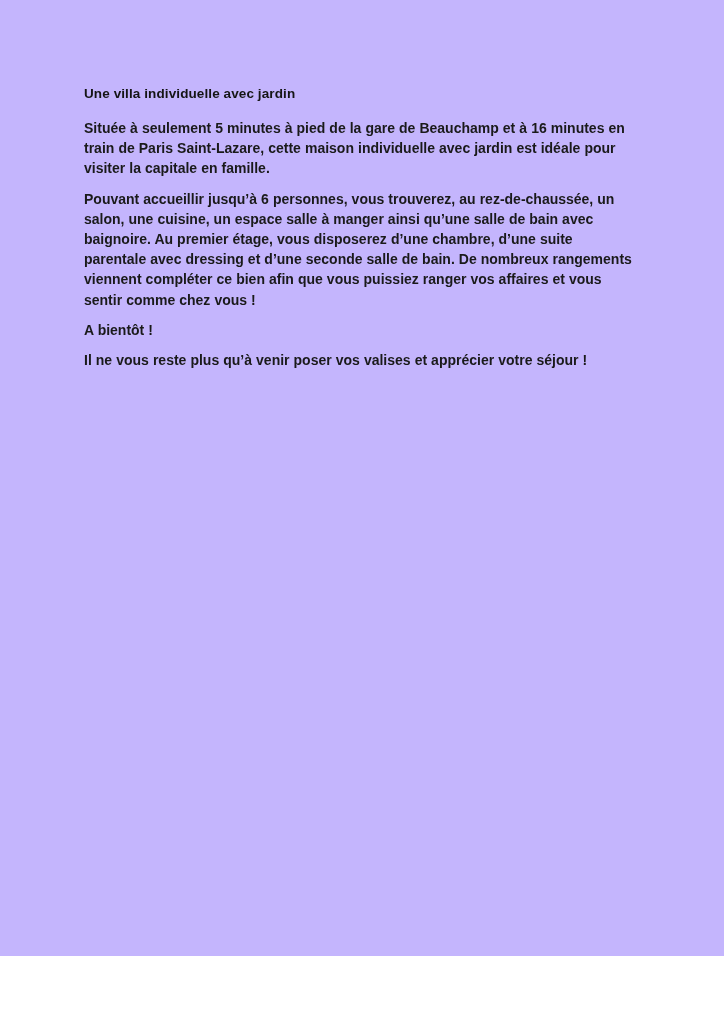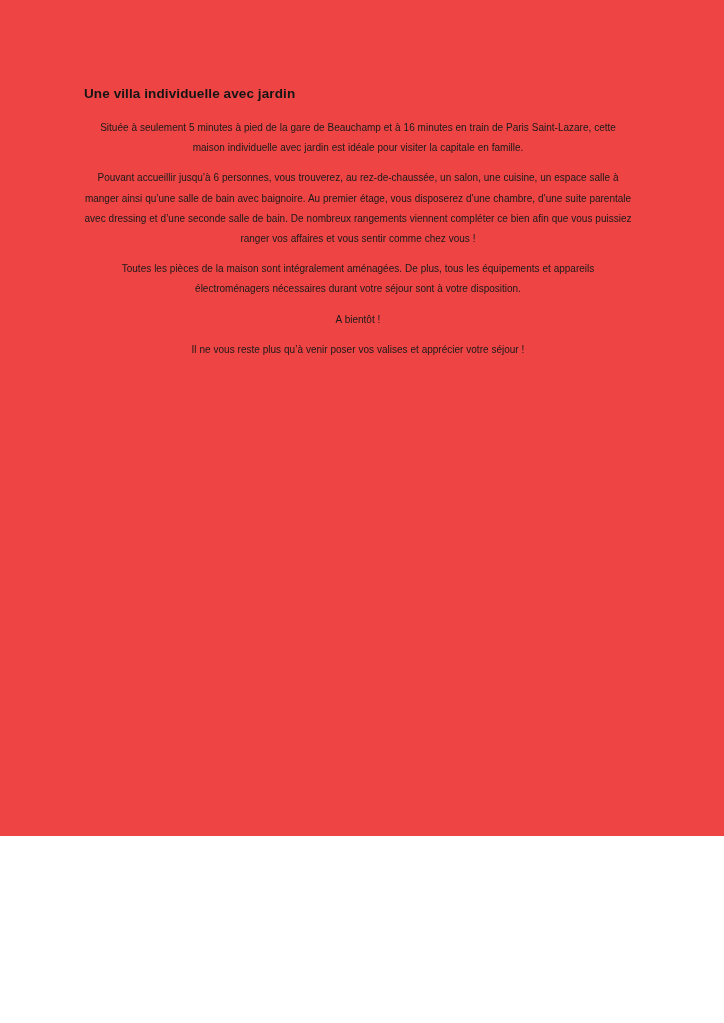--- a/index.html
+++ b/index.html
@@ -13,48 +13,48 @@
     height: 1023px;
     font-family: "Liberation Sans", sans-serif;
     color: #1a1a1a;
     -webkit-font-smoothing: antialiased;
     overflow: hidden;
   }
 
   .page {
     position: relative;
     width: 724px;
-    height: 836px;
-    background: #ef4444;
+    height: 956px;
+    background: #c4b5fd;
     box-sizing: border-box;
   }
 
   .doc-body {
     position: absolute;
     left: 84px;
     top: 84px;
     width: 548px;
   }
 
   .doc-heading {
     font-size: 13.5px;
     font-weight: bold;
     line-height: 20px;
     letter-spacing: 0.1px;
     margin: 0 0 14px 0;
     color: #151515;
   }
 
   .doc-paragraph {
-    font-size: 10px;
-    font-weight: normal;
+    font-size: 14px;
+    font-weight: bold;
     line-height: 20.2px;
     margin: 0 0 10px 0;
     color: #1a1a1a;
-    text-align: center;
+    text-align: left;
     hyphens: none;
     word-spacing: 0.15px;
   }
 
   .doc-paragraph:last-child {
     margin-bottom: 0;
   }
 
   .doc-paragraph.short {
     white-space: nowrap;
@@ -65,21 +65,20 @@
 
 <div class="page">
   <article class="doc-body">
 
     <h1 class="doc-heading">Une villa individuelle avec jardin</h1>
 
     <p class="doc-paragraph">Située à seulement 5 minutes à pied de la gare de Beauchamp et à 16 minutes en train de Paris Saint-Lazare, cette maison individuelle avec jardin est idéale pour visiter la capitale en famille.</p>
 
     <p class="doc-paragraph">Pouvant accueillir jusqu’à 6 personnes, vous trouverez, au rez-de-chaussée, un salon, une cuisine, un espace salle à manger ainsi qu’une salle de bain avec baignoire. Au premier étage, vous disposerez d’une chambre, d’une suite parentale avec dressing et d’une seconde salle de bain. De nombreux rangements viennent compléter ce bien afin que vous puissiez ranger vos affaires et vous sentir comme chez vous !</p>
 
-    <p class="doc-paragraph">Toutes les pièces de la maison sont intégralement aménagées. De plus, tous les équipements et appareils électroménagers nécessaires durant votre séjour sont à votre disposition.</p>
 
 
     <p class="doc-paragraph short">A bientôt !</p>
 
     <p class="doc-paragraph short">Il ne vous reste plus qu’à venir poser vos valises et apprécier votre séjour !</p>
 
   </article>
 </div>
 
 </body></html>

